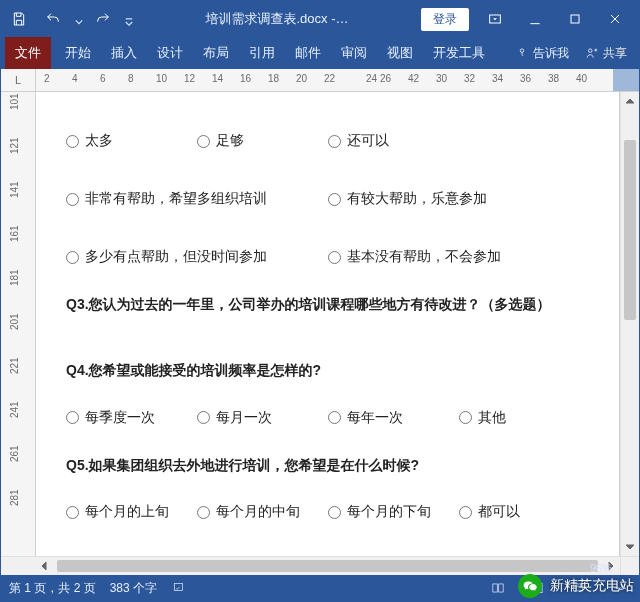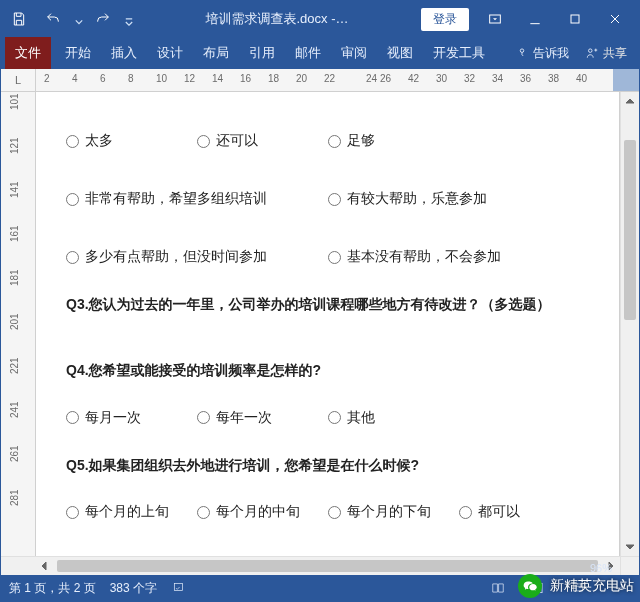--- a/index.html
+++ b/index.html
@@ -182,25 +182,25 @@
       </div>
     <div class="docarea">
       <div class="page">
         <div class="opts row4">
           <div class="opt">
               <span class="r"></span>
               <span>太多</span>
             </div>
           <div class="opt">
               <span class="r"></span>
+              <span>足够</span>
+            </div>
+          <div class="opt">
+              <span class="r"></span>
               <span>还可以</span>
-            </div>
-          <div class="opt">
-              <span class="r"></span>
-              <span>足够</span>
             </div>
         </div>
         <div class="opts row2">
           <div class="opt">
               <span class="r"></span>
               <span>非常有帮助，希望多组织培训</span>
             </div>
           <div class="opt">
               <span class="r"></span>
               <span>有较大帮助，乐意参加</span>
@@ -211,20 +211,24 @@
             </div>
           <div class="opt">
               <span class="r"></span>
               <span>基本没有帮助，不会参加</span>
             </div>
         </div>
         <div class="qtext">Q3.您认为过去的一年里，公司举办的培训课程哪些地方有待改进？（多选题）</div>
         <div style="height:30px"></div>
         <div class="qtext">Q4.您希望或能接受的培训频率是怎样的?</div>
         <div class="opts row4">
+          <div class="opt">
+              <span class="r"></span>
+              <span>每季度一次</span>
+            </div>
           <div class="opt">
               <span class="r"></span>
               <span>每月一次</span>
             </div>
           <div class="opt">
               <span class="r"></span>
               <span>每年一次</span>
             </div>
           <div class="opt">
               <span class="r"></span>

